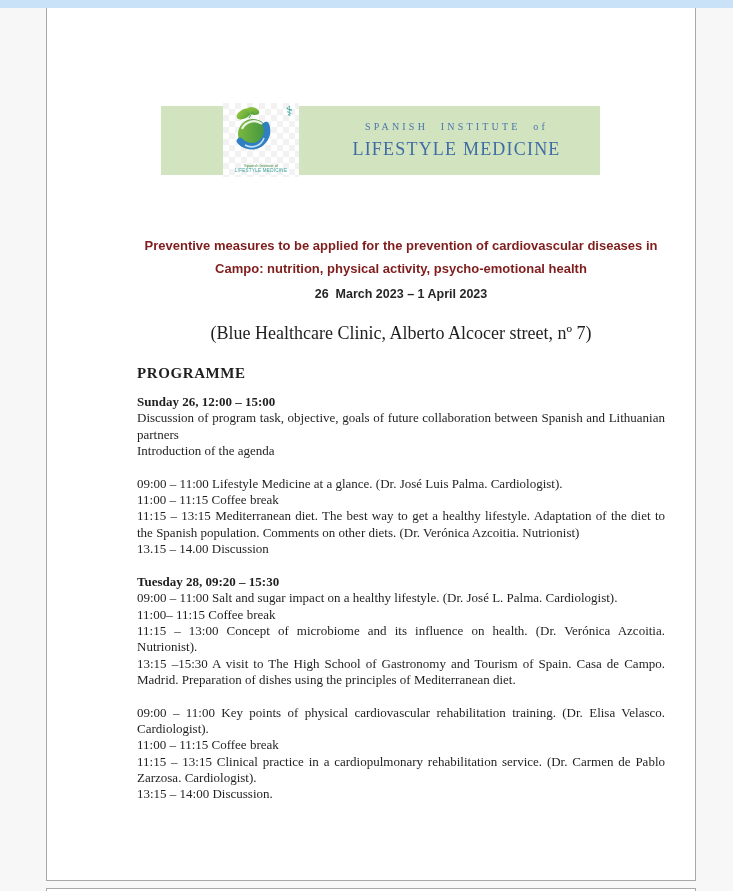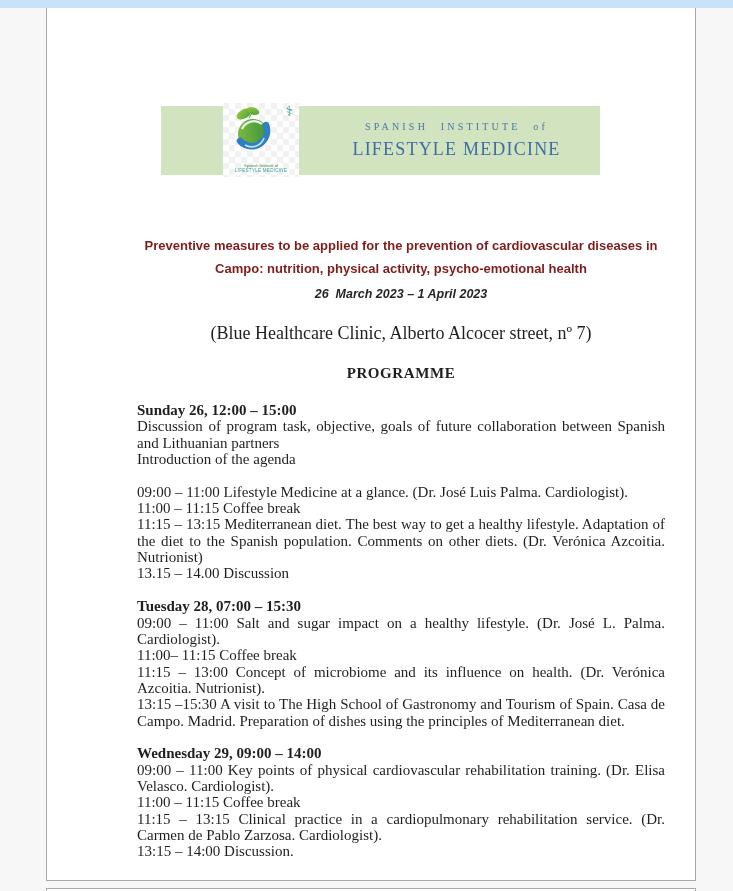--- a/index.html
+++ b/index.html
@@ -64,34 +64,34 @@
   
   .doc-col{position:absolute;left:90px;width:528px;}
   .title{
     top:226px;text-align:center;
     font-family:"Liberation Sans",sans-serif;font-weight:bold;
     font-size:13px;line-height:23px;color:#7f1d1d;
   }
   .dateloc{
     top:277px;text-align:center;
     font-family:"Liberation Sans",sans-serif;font-weight:bold;
-    font-size:12.5px;line-height:19px;color:#262626;font-style:italic;
+    font-size:12.5px;line-height:19px;color:#262626;
   }
   .dateloc .date{white-space:pre-wrap;}
   .venue{
     top:315px;text-align:center;
     font-size:18px;
   }
   .prog-heading{
-    top:357px;text-align:center;
+    top:357px;text-align:left;
     font-weight:bold;font-size:15px;letter-spacing:.6px;
   }
   .prog-body{
-    top:394px;
-    font-size:15px;line-height:16.35px;
+    top:386px;
+    font-size:13px;line-height:16.35px;
   }
   .day{margin:0 0 16.4px 0;}
   .day p{margin:0;}
   .day .day-heading{font-weight:bold;}
   .day .entry{text-align:justify;}
 </style>
 </head>
 <body>
 
 <div class="top-bar"></div>
@@ -157,29 +157,28 @@
     </section>
 
     <section class="day">
       <p class="entry">09:00 – 11:00 Lifestyle Medicine at a glance. (Dr. José Luis Palma. Cardiologist).</p>
       <p class="entry">11:00 – 11:15 Coffee break</p>
       <p class="entry">11:15 – 13:15 Mediterranean diet. The best way to get a healthy lifestyle. Adaptation of the diet to the Spanish population. Comments on other diets. (Dr. Verónica Azcoitia. Nutrionist)</p>
       <p class="entry">13.15 – 14.00 Discussion</p>
     </section>
 
     <section class="day">
-      <p class="day-heading">Tuesday 28, 07:00 – 15:30</p>
+      <p class="day-heading">Tuesday 28, 09:20 – 15:30</p>
       <p class="entry">09:00 – 11:00 Salt and sugar impact on a healthy lifestyle. (Dr. José L. Palma. Cardiologist).</p>
       <p class="entry">11:00– 11:15 Coffee break</p>
       <p class="entry">11:15 – 13:00 Concept of microbiome and its influence on health. (Dr. Verónica Azcoitia. Nutrionist).</p>
       <p class="entry">13:15 –15:30 A visit to The High School of Gastronomy and Tourism of Spain. Casa de Campo. Madrid. Preparation of dishes using the principles of Mediterranean diet.</p>
     </section>
 
     <section class="day">
-      <p class="day-heading">Wednesday 29, 09:00 – 14:00</p>
       <p class="entry">09:00 – 11:00 Key points of physical cardiovascular rehabilitation training. (Dr. Elisa Velasco. Cardiologist).</p>
       <p class="entry">11:00 – 11:15 Coffee break</p>
       <p class="entry">11:15 – 13:15 Clinical practice in a cardiopulmonary rehabilitation service. (Dr. Carmen de Pablo Zarzosa. Cardiologist).</p>
       <p class="entry">13:15 – 14:00 Discussion.</p>
     </section>
 
   </div>
 </div>
 
 <div class="page page2"></div>

